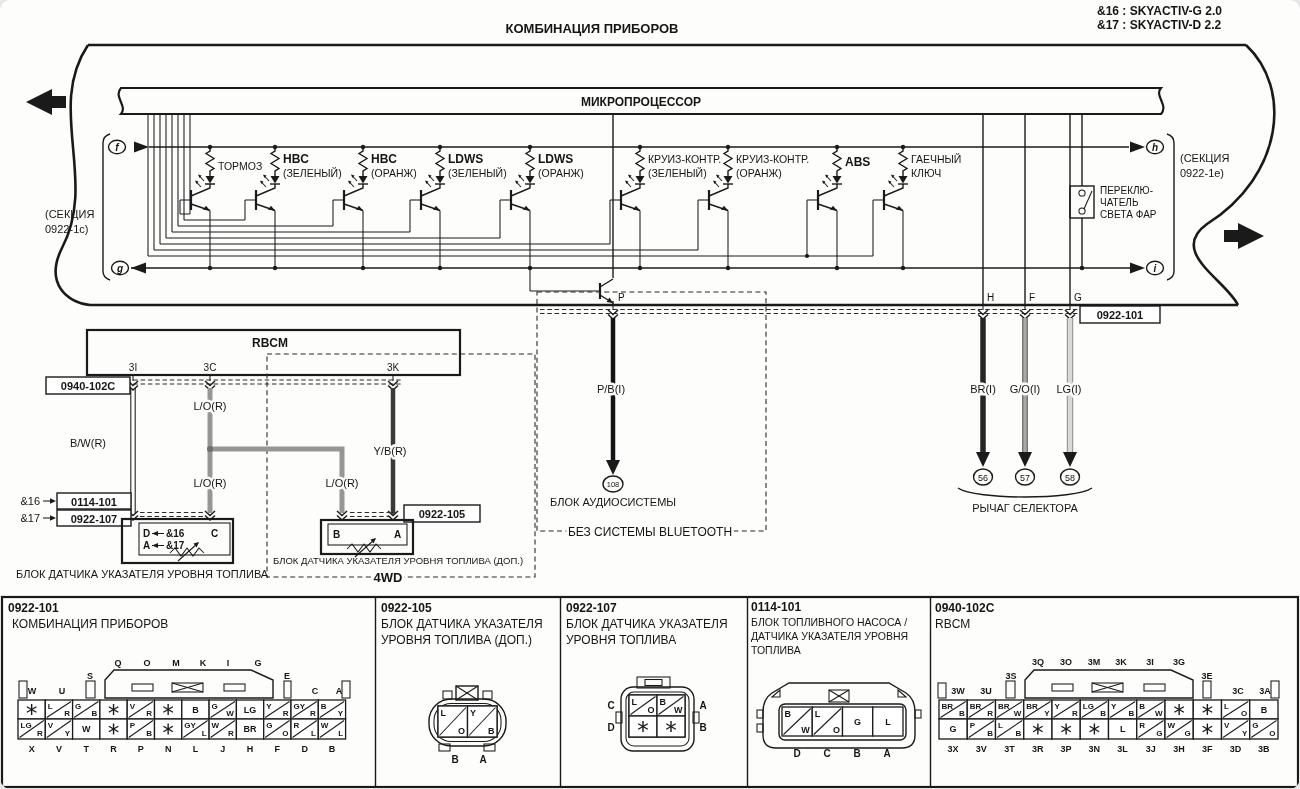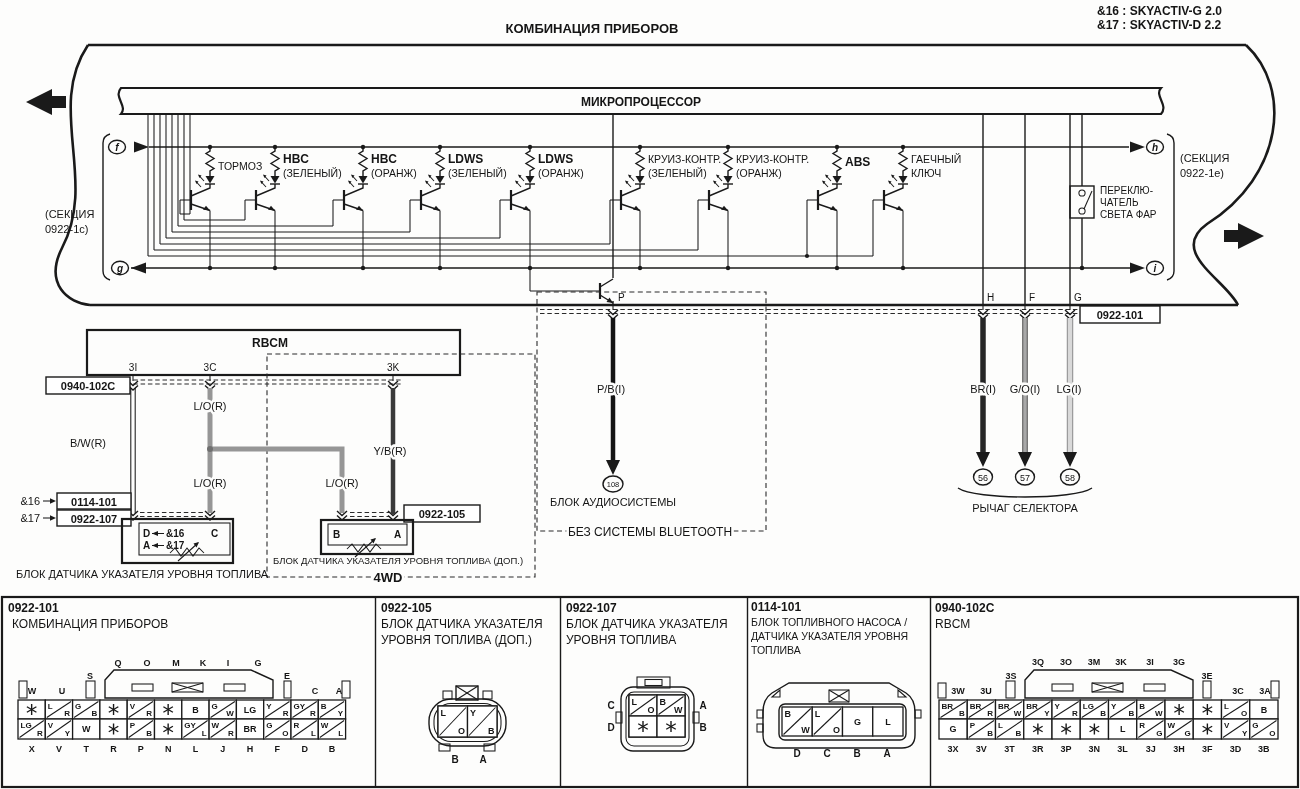--- a/index.html
+++ b/index.html
@@ -1,17 +1,17 @@
 <!DOCTYPE html>
 <html><head>
 <meta charset="utf-8">
 <style>
   html,body{margin:0;padding:0;background:#e8e8e8;}
   .stage{position:relative;width:1300px;height:789px;background:#fdfdfc;margin:0 auto;overflow:hidden;
-         font-family:"Liberation Sans",sans-serif;}
+         font-family:"Liberation Sans",sans-serif;border-radius:11px;}
   svg{position:absolute;left:0;top:0;}
   svg text{font-family:"Liberation Sans",sans-serif;fill:#151515;}
   .ln{fill:none;stroke:#1a1a1a;stroke-width:1.4;}
   .thin{stroke-width:1.05;}
   .ln2{fill:none;stroke:#1a1a1a;stroke-width:2.2;}
   .ln3{fill:none;stroke:#1a1a1a;stroke-width:2.6;}
   .dash{fill:none;stroke:#2a2a2a;stroke-width:1.1;stroke-dasharray:5 3.4;}
   .cdash{fill:none;stroke:#2a2a2a;stroke-width:1.05;stroke-dasharray:4.5 2.8;}
   .cellr{fill:#ffffff;stroke:#1a1a1a;stroke-width:1.3;}
   .wbox{fill:#ffffff;stroke:#1a1a1a;stroke-width:1.4;}

